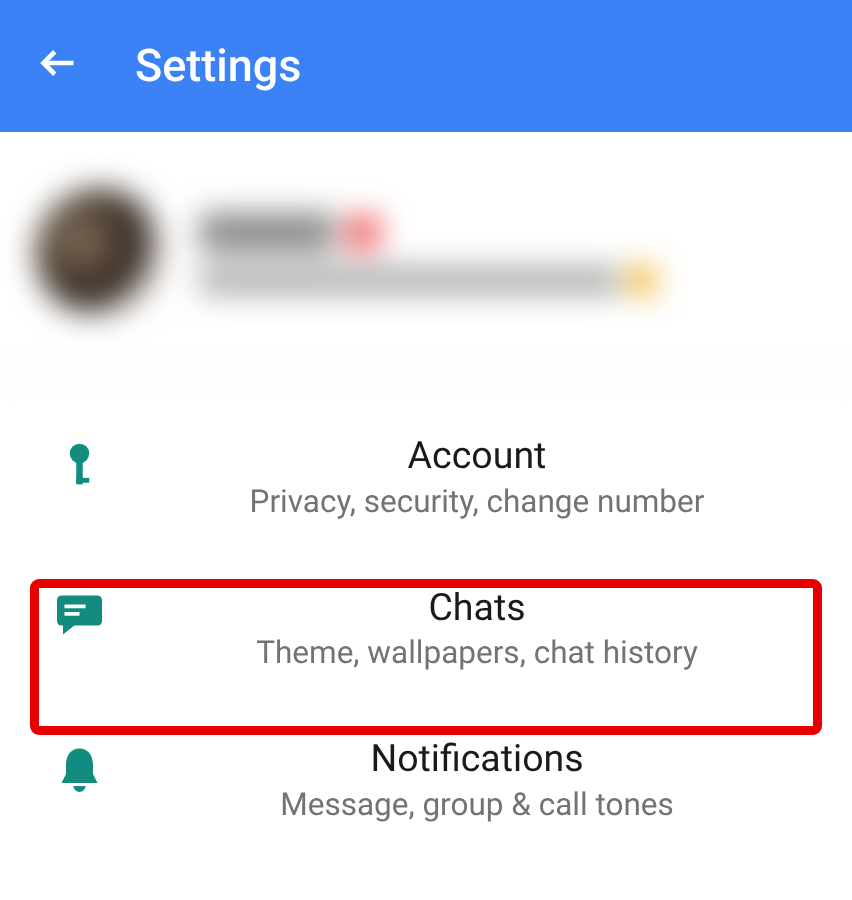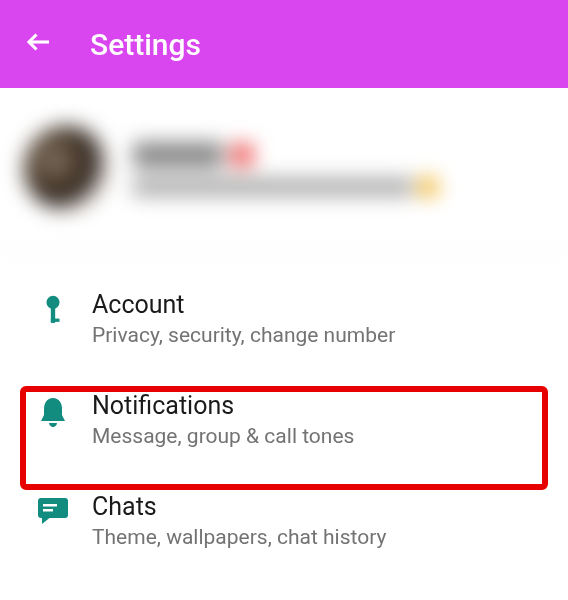--- a/index.html
+++ b/index.html
@@ -4,21 +4,21 @@
   <style>
     * { margin: 0; padding: 0; box-sizing: border-box; }
     body {
       width: 568px;
       height: 600px;
       font-family: -apple-system, BlinkMacSystemFont, 'Segoe UI', Roboto, sans-serif;
       background: #fff;
       overflow: hidden;
     }
     .header {
-      background: #d946ef;
+      background: #3b82f6;
       height: 88px;
       display: flex;
       align-items: center;
       padding: 0 24px;
     }
     .back-btn {
       color: #fff;
       margin-right: 36px;
       cursor: pointer;
     }
@@ -79,20 +79,21 @@
     .item-icon {
       width: 58px;
       display: flex;
       justify-content: center;
       padding-top: 4px;
       flex-shrink: 0;
     }
     .item-text {
       flex: 1;
       padding-left: 10px;
+      text-align: center;
     }
     .item-title {
       font-size: 25px;
       color: #1a1a1a;
       margin-bottom: 4px;
       font-weight: 400;
     }
     .item-subtitle {
       font-size: 21px;
       color: #737373;
@@ -147,41 +148,41 @@
       </svg>
     </div>
     <div class="item-text">
       <div class="item-title">Account</div>
       <div class="item-subtitle">Privacy, security, change number</div>
     </div>
   </div>
 
   <div class="settings-item">
     <div class="item-icon">
-      <svg width="30" height="34" viewBox="0 0 30 34" fill="#128c7e">
-        <path d="M15 3 C9 3 6 8 6 14 L6 20 L3 26 L27 26 L24 20 L24 14 C24 8 21 3 15 3 Z"></path>
-        <path d="M11 28 C11 30 13 32 15 32 C17 32 19 30 19 28 Z"></path>
-      </svg>
-    </div>
-    <div class="item-text">
-      <div class="item-title">Notifications</div>
-      <div class="item-subtitle">Message, group &amp; call tones</div>
-    </div>
-  </div>
-
-  <div class="settings-item">
-    <div class="item-icon">
       <svg width="34" height="30" viewBox="0 0 34 30" fill="#128c7e">
         <rect x="2" y="2" width="30" height="20" rx="3"></rect>
         <polygon points="6,20 6,28 16,20"></polygon>
         <rect x="7" y="8" width="14" height="2.5" fill="#fff"></rect>
         <rect x="7" y="13" width="10" height="2.5" fill="#fff"></rect>
       </svg>
     </div>
     <div class="item-text">
       <div class="item-title">Chats</div>
       <div class="item-subtitle">Theme, wallpapers, chat history</div>
     </div>
   </div>
 
+  <div class="settings-item">
+    <div class="item-icon">
+      <svg width="30" height="34" viewBox="0 0 30 34" fill="#128c7e">
+        <path d="M15 3 C9 3 6 8 6 14 L6 20 L3 26 L27 26 L24 20 L24 14 C24 8 21 3 15 3 Z"></path>
+        <path d="M11 28 C11 30 13 32 15 32 C17 32 19 30 19 28 Z"></path>
+      </svg>
+    </div>
+    <div class="item-text">
+      <div class="item-title">Notifications</div>
+      <div class="item-subtitle">Message, group &amp; call tones</div>
+    </div>
+  </div>
+
 </div>
 
 <div class="highlight-box"></div>
 
 </body></html>

